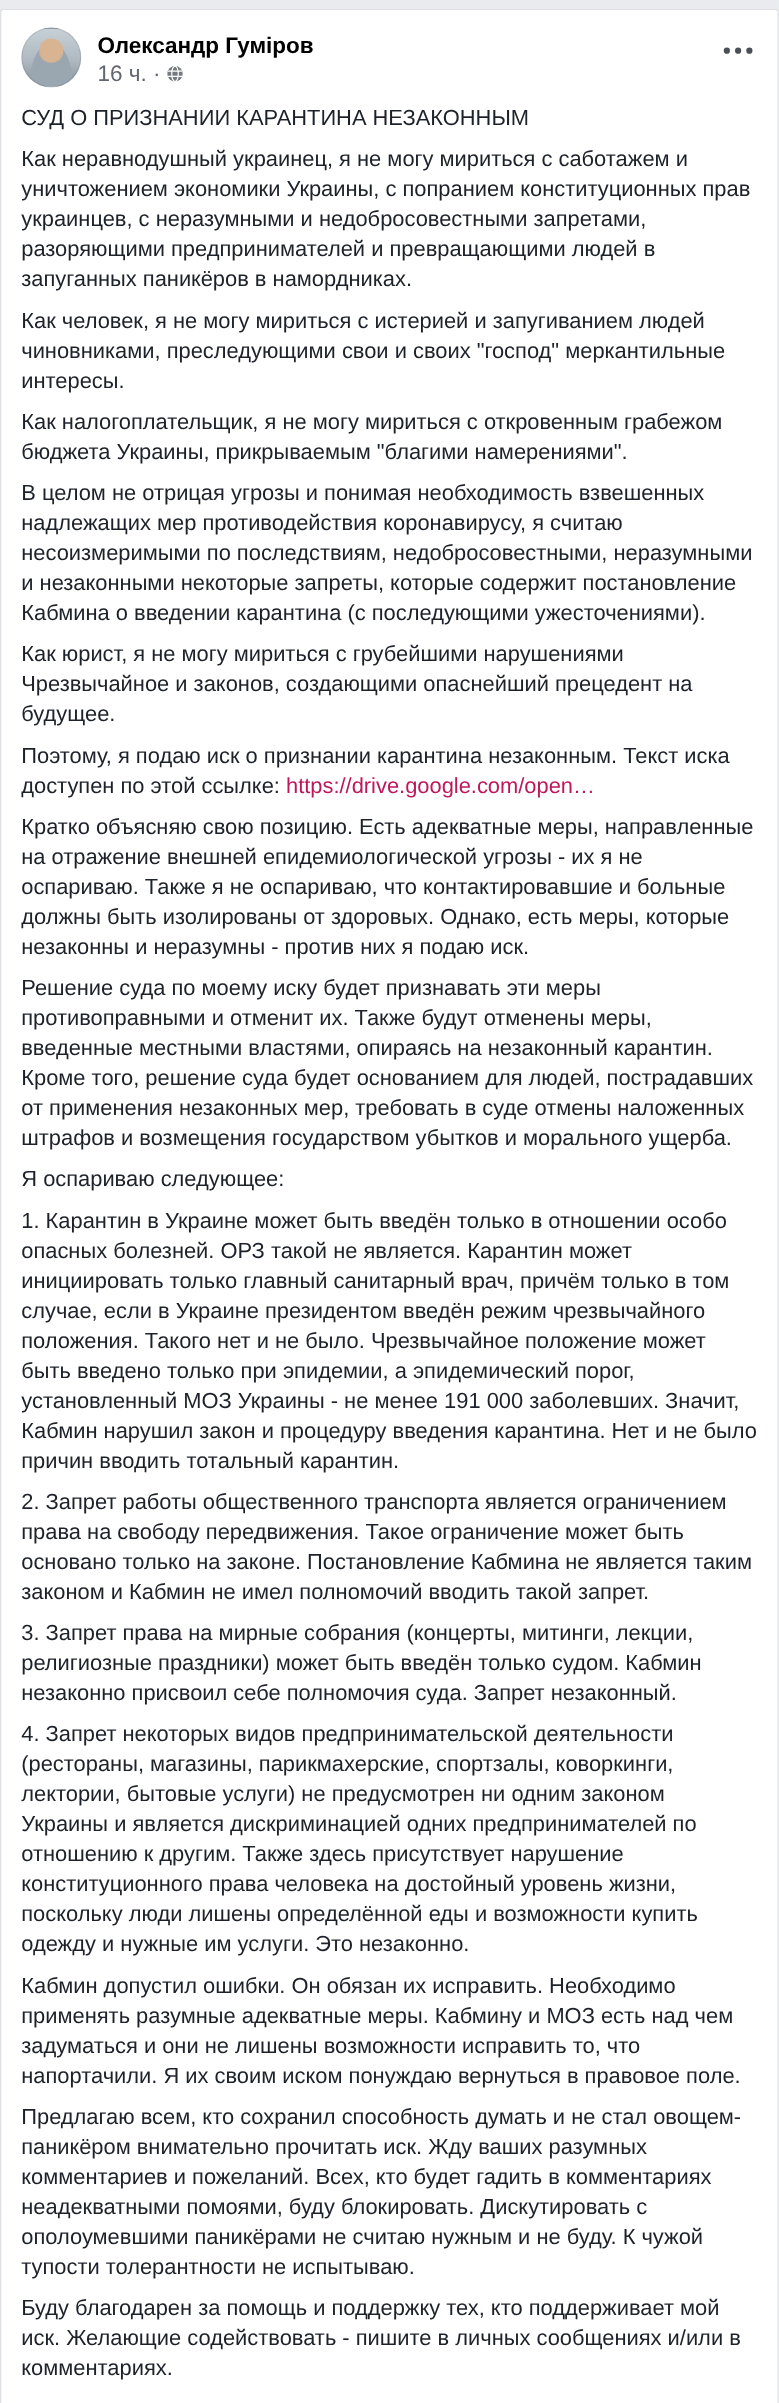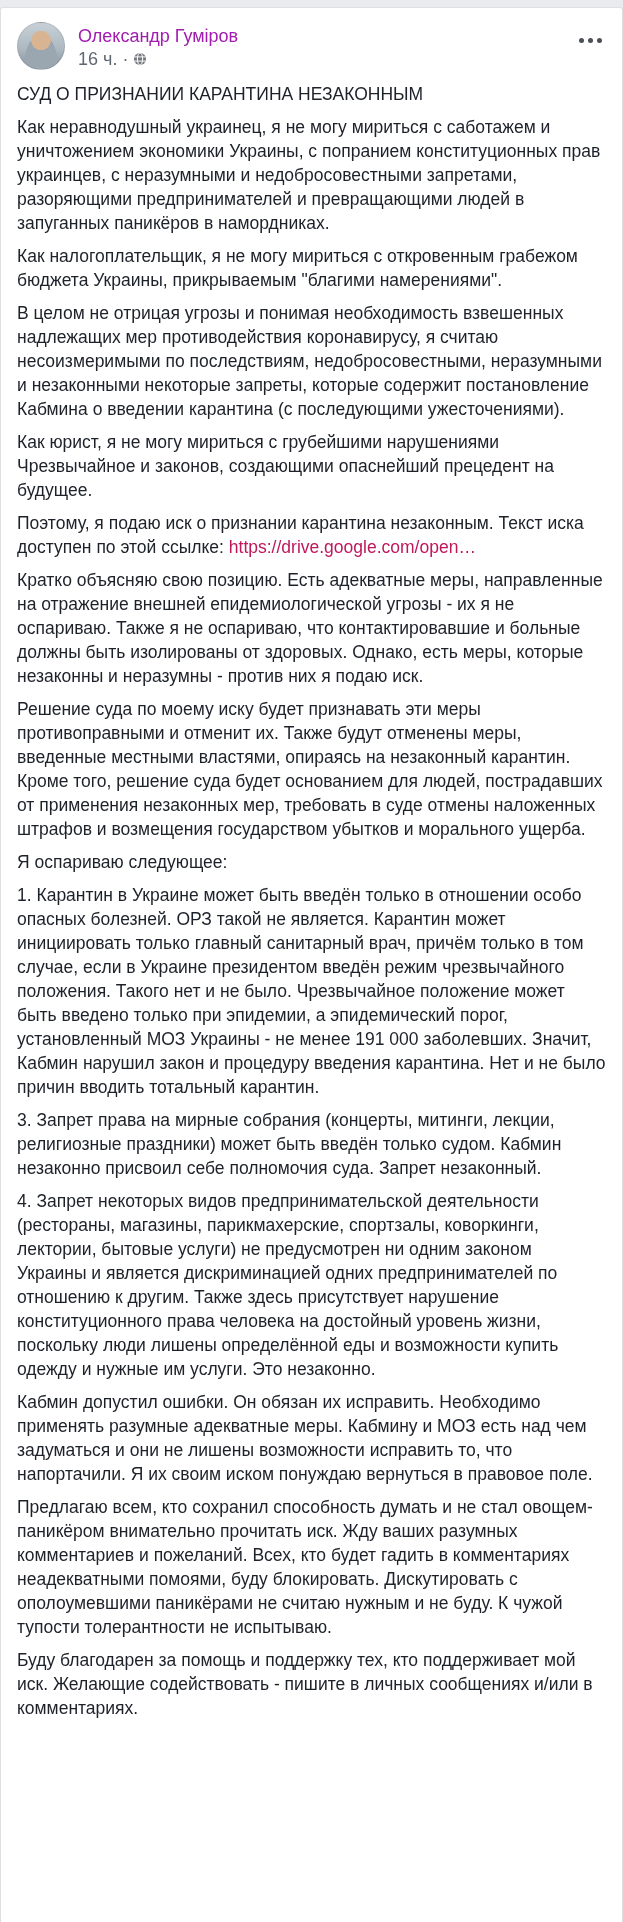--- a/index.html
+++ b/index.html
@@ -34,23 +34,23 @@
     flex: 0 0 48px;
     cursor: pointer;
     border: 1px solid rgba(0,0,0,.08);
     background:
       radial-gradient(circle at 50% 38%, #d8b493 0 26%, rgba(0,0,0,0) 27%),
       radial-gradient(ellipse at 50% 95%, #9aa6b0 0 52%, rgba(0,0,0,0) 53%),
       linear-gradient(180deg, #c7d0d6 0%, #aeb9c1 55%, #87929c 100%);
   }
   .header-text { margin-left: 13px; padding-top: 2px; }
   .author-name {
-    color: #a21caf;
+    color: #000000;
     font-size: 18px;
-    font-weight: normal;
+    font-weight: bold;
     line-height: 24px;
     text-decoration: none;
     cursor: pointer;
     display: inline-block;
   }
   .meta-row {
     display: flex;
     align-items: center;
     gap: 5px;
     margin-top: 2px;
@@ -118,28 +118,30 @@
       <button class="menu-button" aria-label="menu">
         <span class="dot"></span>
         <span class="dot"></span>
         <span class="dot"></span>
       </button>
     </div>
 
     <div class="post-body">
       <p class="post-title">СУД О ПРИЗНАНИИ КАРАНТИНА НЕЗАКОННЫМ</p>
       <p>Как неравнодушный украинец, я не могу мириться с саботажем и уничтожением экономики Украины, с попранием конституционных прав украинцев, с неразумными и недобросовестными запретами, разоряющими предпринимателей и превращающими людей в запуганных паникёров в намордниках.</p>
+      <p>Как человек, я не могу мириться с истерией и запугиванием людей чиновниками, преследующими свои и своих "господ" меркантильные интересы.</p>
       <p>Как налогоплательщик, я не могу мириться с откровенным грабежом бюджета Украины, прикрываемым "благими намерениями".</p>
       <p>В целом не отрицая угрозы и понимая необходимость взвешенных надлежащих мер противодействия коронавирусу, я считаю несоизмеримыми по последствиям, недобросовестными, неразумными и незаконными некоторые запреты, которые содержит постановление Кабмина о введении карантина (с последующими ужесточениями).</p>
       <p>Как юрист, я не могу мириться с грубейшими нарушениями Чрезвычайное и законов, создающими опаснейший прецедент на будущее.</p>
       <p><span>Поэтому, я подаю иск о признании карантина незаконным. Текст иска доступен по этой ссылке: </span><a class="inline-link">https://drive.google.com/open…</a></p>
       <p>Кратко объясняю свою позицию. Есть адекватные меры, направленные на отражение внешней епидемиологической угрозы - их я не оспариваю. Также я не оспариваю, что контактировавшие и больные должны быть изолированы от здоровых. Однако, есть меры, которые незаконны и неразумны - против них я подаю иск.</p>
       <p>Решение суда по моему иску будет признавать эти меры противоправными и отменит их. Также будут отменены меры, введенные местными властями, опираясь на незаконный карантин. Кроме того, решение суда будет основанием для людей, пострадавших от применения незаконных мер, требовать в суде отмены наложенных штрафов и возмещения государством убытков и морального ущерба.</p>
       <p>Я оспариваю следующее:</p>
       <p>1. Карантин в Украине может быть введён только в отношении особо опасных болезней. ОРЗ такой не является. Карантин может инициировать только главный санитарный врач, причём только в том случае, если в Украине президентом введён режим чрезвычайного положения. Такого нет и не было. Чрезвычайное положение может быть введено только при эпидемии, а эпидемический порог, установленный МОЗ Украины - не менее 191 000 заболевших. Значит, Кабмин нарушил закон и процедуру введения карантина. Нет и не было причин вводить тотальный карантин.</p>
+      <p>2. Запрет работы общественного транспорта является ограничением права на свободу передвижения. Такое ограничение может быть основано только на законе. Постановление Кабмина не является таким законом и Кабмин не имел полномочий вводить такой запрет.</p>
       <p>3. Запрет права на мирные собрания (концерты, митинги, лекции, религиозные праздники) может быть введён только судом. Кабмин незаконно присвоил себе полномочия суда. Запрет незаконный.</p>
       <p>4. Запрет некоторых видов предпринимательской деятельности (рестораны, магазины, парикмахерские, спортзалы, коворкинги, лектории, бытовые услуги) не предусмотрен ни одним законом Украины и является дискриминацией одних предпринимателей по отношению к другим. Также здесь присутствует нарушение конституционного права человека на достойный уровень жизни, поскольку люди лишены определённой еды и возможности купить одежду и нужные им услуги. Это незаконно.</p>
       <p>Кабмин допустил ошибки. Он обязан их исправить. Необходимо применять разумные адекватные меры. Кабмину и МОЗ есть над чем задуматься и они не лишены возможности исправить то, что напортачили. Я их своим иском понуждаю вернуться в правовое поле.</p>
       <p>Предлагаю всем, кто сохранил способность думать и не стал овощем-паникёром внимательно прочитать иск. Жду ваших разумных комментариев и пожеланий. Всех, кто будет гадить в комментариях неадекватными помоями, буду блокировать. Дискутировать с ополоумевшими паникёрами не считаю нужным и не буду. К чужой тупости толерантности не испытываю.</p>
       <p>Буду благодарен за помощь и поддержку тех, кто поддерживает мой иск. Желающие содействовать - пишите в личных сообщениях и/или в комментариях.</p>
     </div>
 
   </div>
 </div>
 

